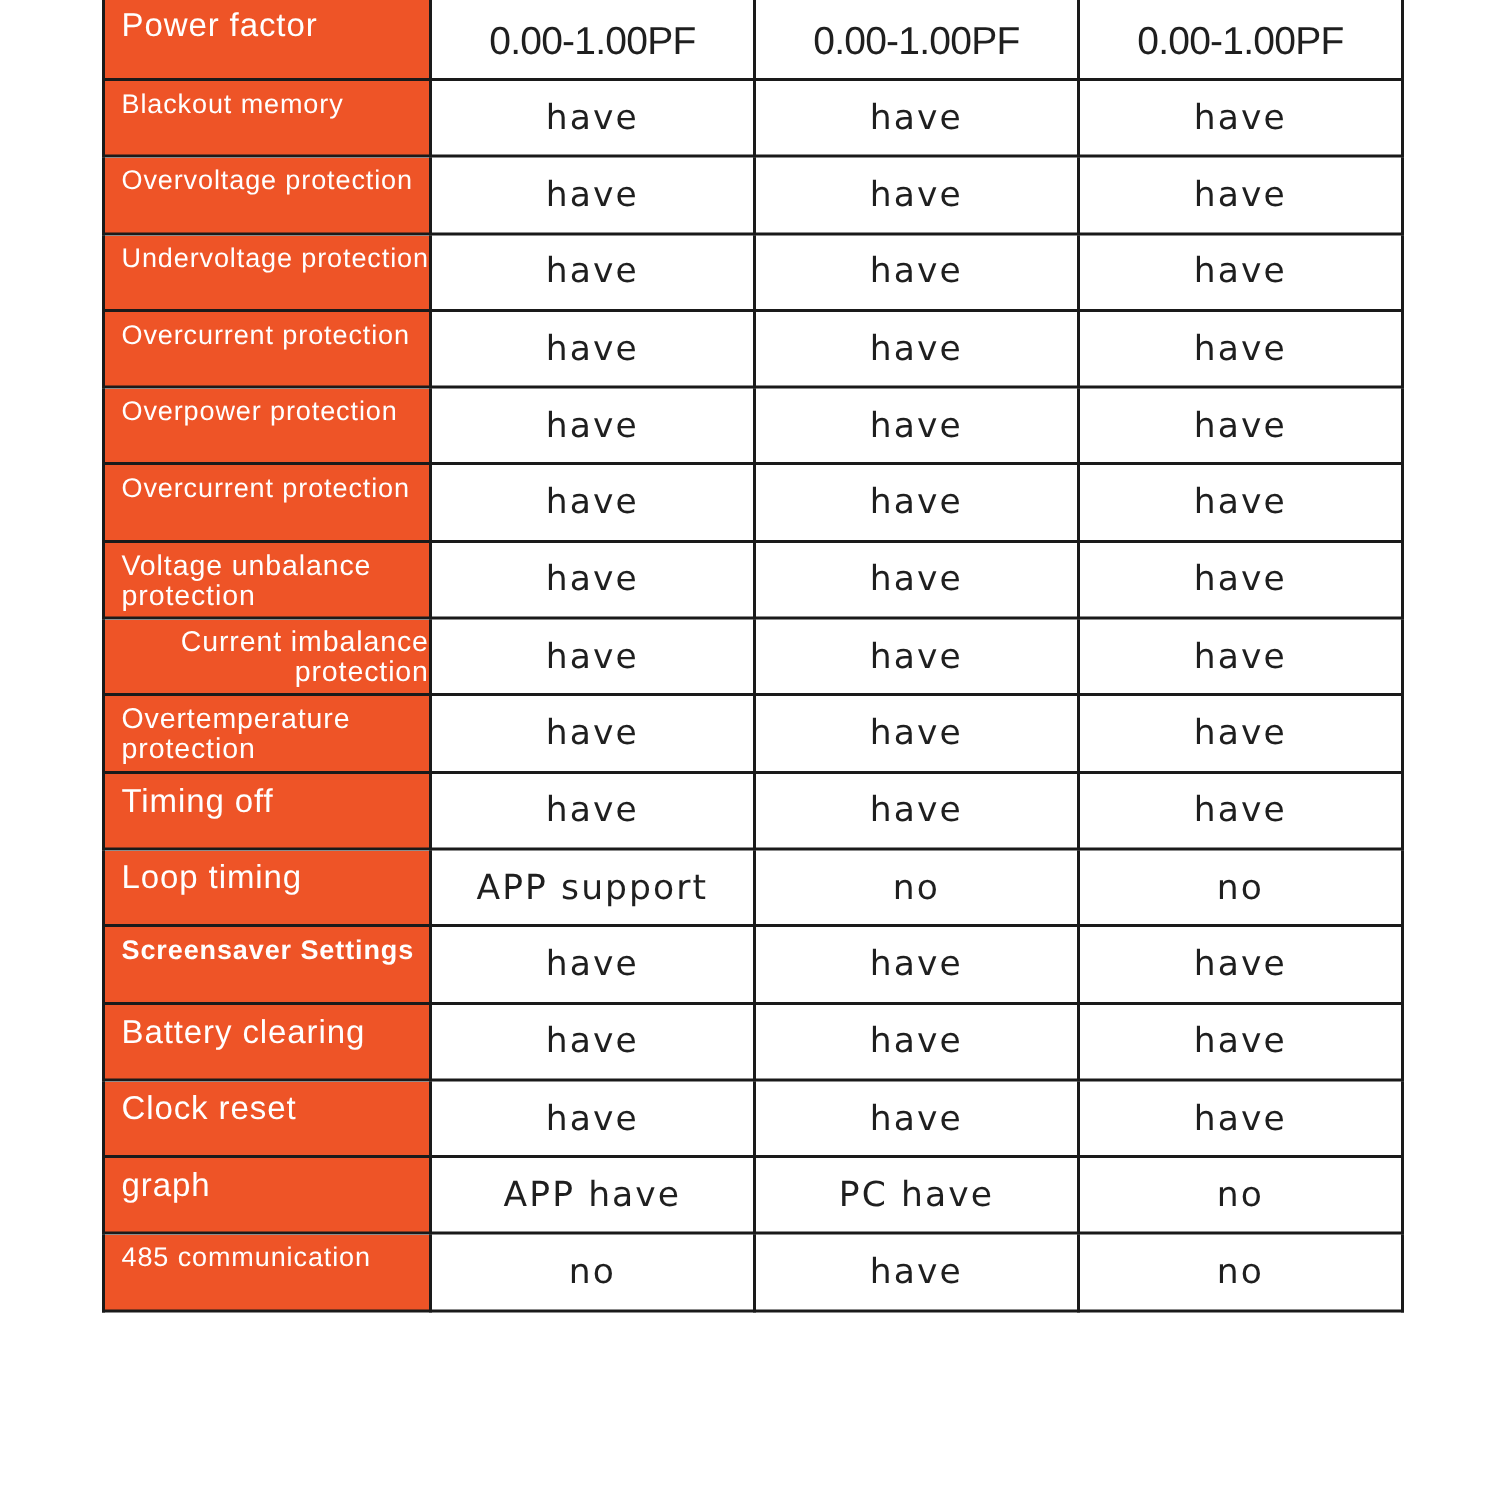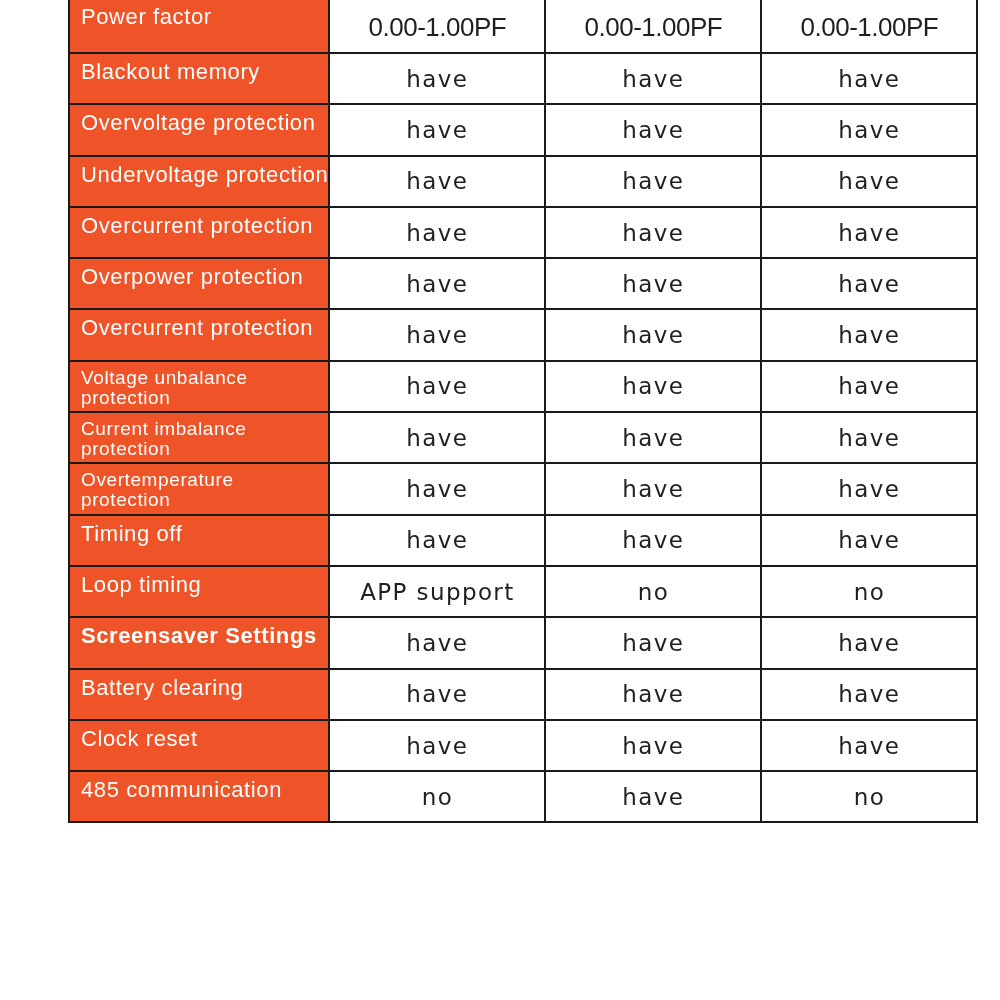--- a/index.html
+++ b/index.html
@@ -13,21 +13,21 @@
     border:2px solid #1a1a1a;
     padding:0; height:51.3px; box-sizing:border-box;
   }
   #spec-table td.label {
     width:216px; background:#ee5427; color:#ffffff;
     vertical-align:top; text-align:left;
     padding:6px 0 0 11px; line-height:1.05;
     letter-spacing:0.6px; white-space:nowrap; overflow:hidden;
   }
   td.label.sz-l { font-size:22px; }
-  td.label.sz-s { font-size:22px; padding-top:9px; }
+  td.label.sz-s { font-size:18px; padding-top:9px; }
   td.label.sz-w { font-size:19px; padding-top:3px; }
   #spec-table td.val {
     width:216px; background:#ffffff; color:#1f1f1f;
     text-align:center; vertical-align:middle;
     font-size:23px; letter-spacing:1.4px; font-family:"DejaVu Sans", sans-serif;
   }
   #spec-table tr.pf td.val { font-family:"Liberation Sans Narrow","Liberation Sans", sans-serif; font-size:26px; letter-spacing:-0.5px; padding-top:4px; }
   #spec-table tr:first-child td { height:55px; }
 </style>
 </head>
@@ -77,21 +77,21 @@
         <td class="val">have</td>
         <td class="val">have</td>
       </tr>
       <tr>
         <td class="label sz-w" style="white-space: normal;">Voltage unbalance protection</td>
         <td class="val">have</td>
         <td class="val">have</td>
         <td class="val">have</td>
       </tr>
       <tr>
-        <td class="label sz-w" style="white-space: normal;">Current imbalance protection</td>
+        <td class="label sz-w" style="white-space: normal; text-align: right;">Current imbalance protection</td>
         <td class="val">have</td>
         <td class="val">have</td>
         <td class="val">have</td>
       </tr>
       <tr>
         <td class="label sz-w" style="white-space: normal;">Overtemperature protection</td>
         <td class="val">have</td>
         <td class="val">have</td>
         <td class="val">have</td>
       </tr>
@@ -119,19 +119,25 @@
         <td class="val">have</td>
         <td class="val">have</td>
       </tr>
       <tr>
         <td class="label sz-l" style="white-space: nowrap;">Clock reset</td>
         <td class="val">have</td>
         <td class="val">have</td>
         <td class="val">have</td>
       </tr>
       <tr>
+        <td class="label sz-l" style="white-space: nowrap;">graph</td>
+        <td class="val">APP have</td>
+        <td class="val">PC have</td>
+        <td class="val">no</td>
+      </tr>
+      <tr>
         <td class="label sz-s" style="white-space: nowrap;">485 communication</td>
         <td class="val">no</td>
         <td class="val">have</td>
         <td class="val">no</td>
       </tr>
     </tbody>
 </table>
 
 </body></html>

